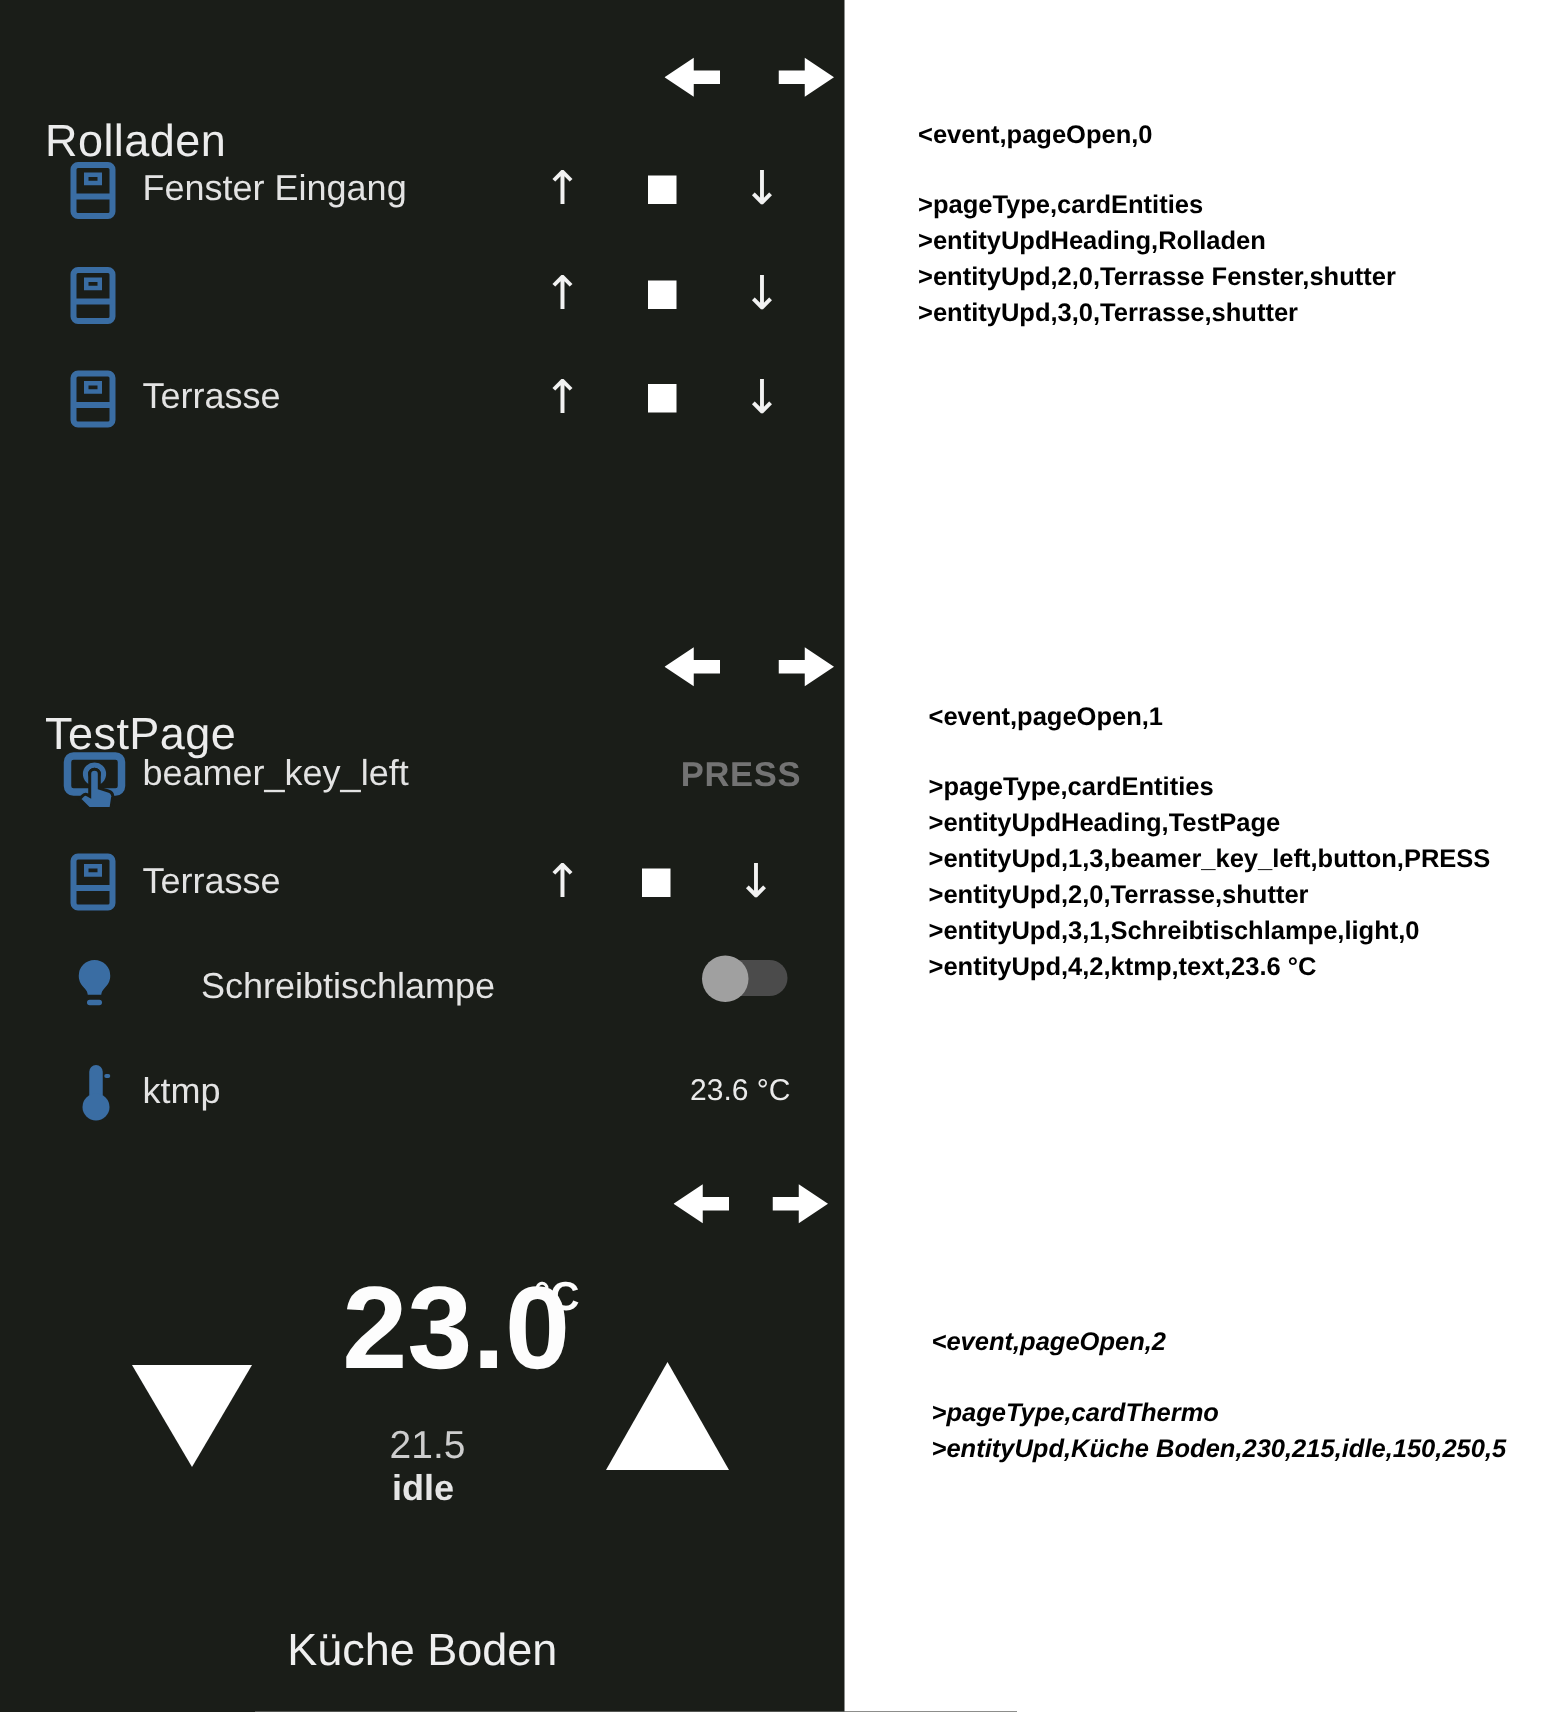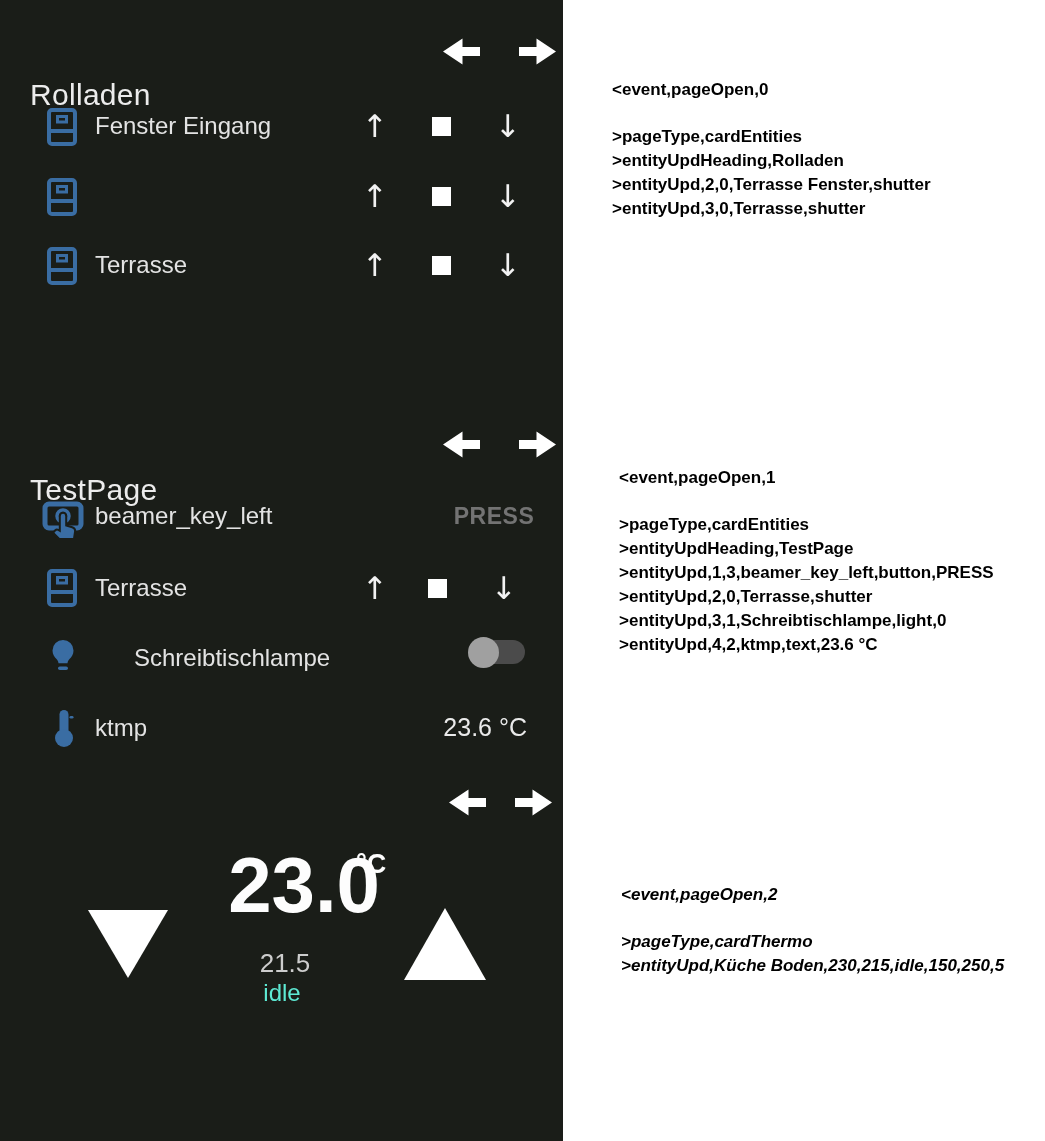--- a/index.html
+++ b/index.html
@@ -33,21 +33,21 @@
   .sq{
     display:block;width:19px;height:19px;background:#ffffff;
   }
   .press{
     width:132px;text-align:center;
     color:#737373;font-size:23px;line-height:28px;font-weight:700;
     letter-spacing:.5px;cursor:pointer;
   }
   .value-text{
     width:140px;text-align:right;
-    color:#eaeaea;font-size:25px;line-height:30px;
+    color:#eaeaea;font-size:20px;line-height:30px;
   }
   .toggle{width:58px;height:32px;cursor:pointer;}
   .toggle .track{
     position:absolute;left:1px;top:3px;width:56px;height:24px;
     border-radius:12px;background:#4b4b4b;
   }
   .toggle .knob{
     position:absolute;left:0;top:0;width:31px;height:31px;
     border-radius:50%;background:#a0a0a0;
   }
@@ -69,21 +69,21 @@
     left:404px;top:908px;width:0;height:0;
     border-left:41px solid transparent;border-right:41px solid transparent;
     border-bottom:72px solid #ffffff;cursor:pointer;
   }
   .setpoint{
     left:185px;top:950px;width:200px;text-align:center;
     color:#cdcdcd;font-size:26px;line-height:26px;
   }
   .idle{
     left:182px;top:981px;width:200px;text-align:center;
-    color:#5eead4;font-size:24px;line-height:24px;
+    color:#e5e5e5;font-size:24px;line-height:24px;font-weight:bold;
   }
   .thermo-title{
     left:0;top:1084px;width:563px;text-align:center;
     color:#efefef;font-size:30px;line-height:34px;
   }
   .log{
     color:#000;font-weight:700;font-size:17px;line-height:24px;
     white-space:nowrap;
   }
   .log .gap{height:23px;}
@@ -218,20 +218,21 @@
   </div>
 
   <div class="abs temp-big">23.0</div>
   <div class="abs temp-unit">°C</div>
 
   <div class="abs tri-down"></div>
   <div class="abs tri-up"></div>
 
   <div class="abs setpoint">21.5</div>
   <div class="abs idle">idle</div>
+  <div class="abs thermo-title">Küche Boden</div>
 </div>
 
 <div class="abs log" style="left:612px;top:78px;">
   <div>&lt;event,pageOpen,0</div>
   <div class="gap"></div>
   <div>&gt;pageType,cardEntities</div>
   <div>&gt;entityUpdHeading,Rolladen</div>
   <div>&gt;entityUpd,2,0,Terrasse Fenster,shutter</div>
   <div>&gt;entityUpd,3,0,Terrasse,shutter</div>
 </div>

